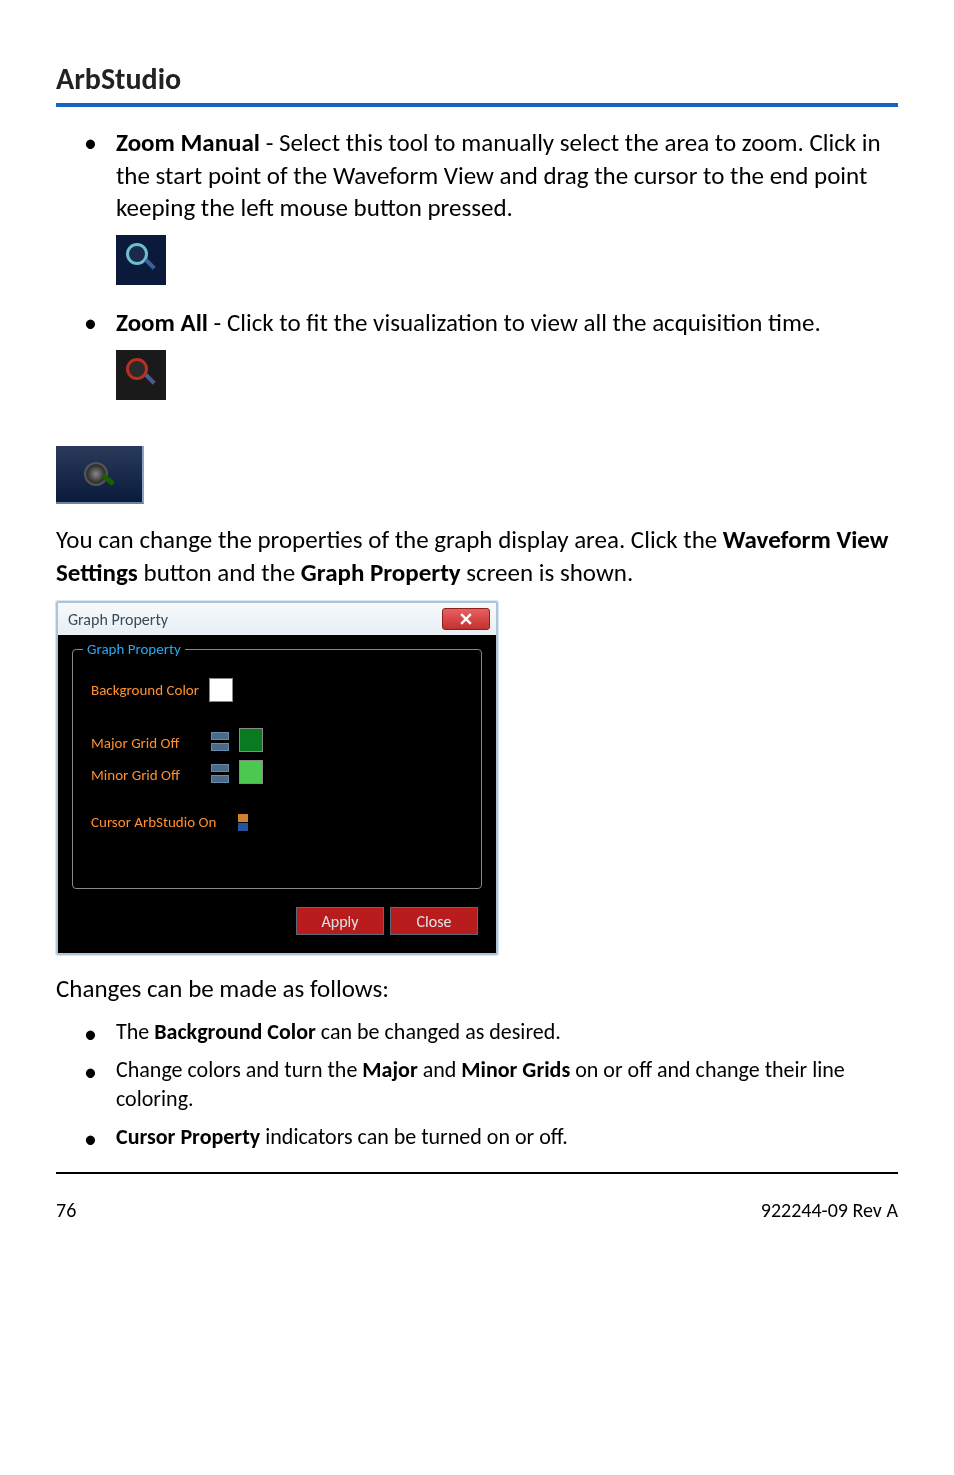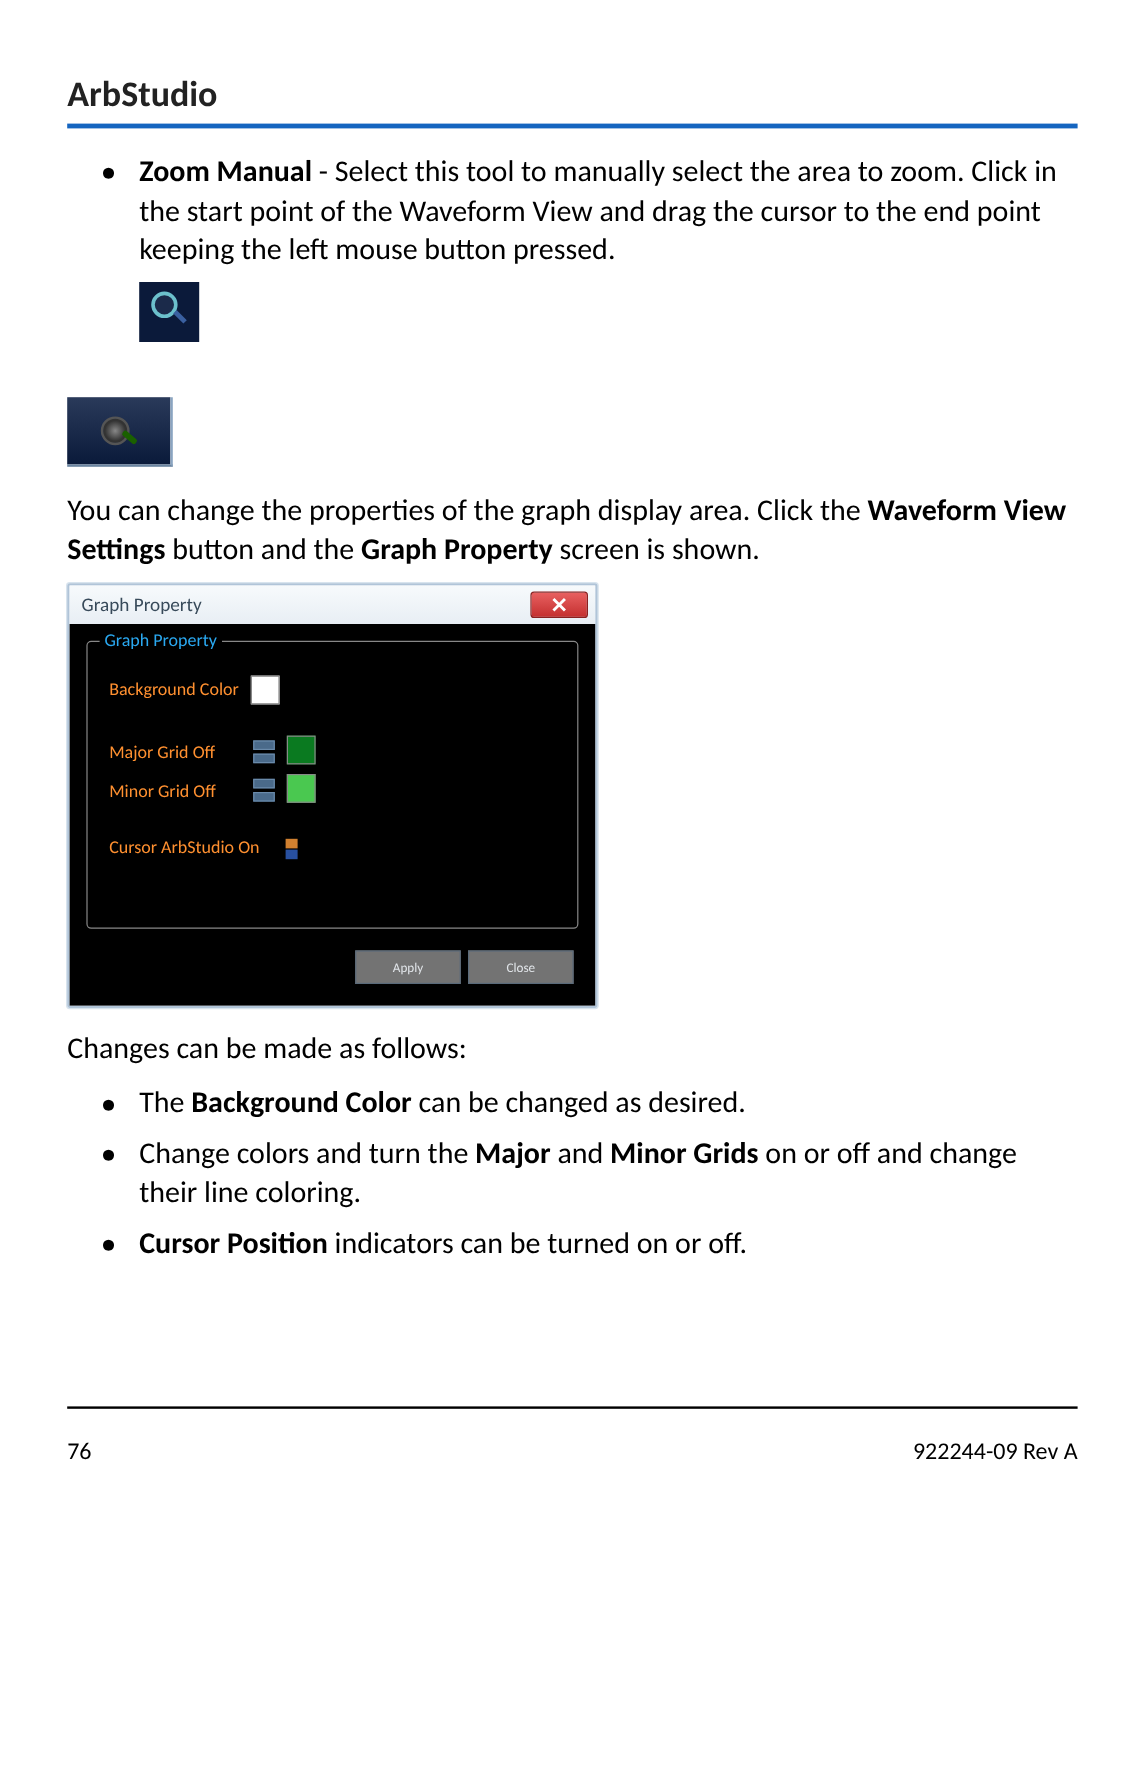--- a/index.html
+++ b/index.html
@@ -290,38 +290,38 @@
 }
 .dlg-buttons {
   display: flex;
   justify-content: flex-end;
   gap: 6px;
   padding: 2px 4px 4px 4px;
 }
 .dlg-btn {
   width: 86px;
   height: 26px;
-  background: #737373;
+  background: #b91c1c;
   border: 1px solid #5a6a7a;
   color: #e0e4e8;
-  font-size: 11px;
+  font-size: 16px;
   display: flex;
   align-items: center;
   justify-content: center;
 }
 .bottom-list {
   list-style: none;
   padding: 0;
   margin: 12px 0 0 0;
 }
 .bottom-list > li {
   position: relative;
   padding-left: 60px;
   margin-bottom: 10px;
-  font-size: 25px;
+  font-size: 22px;
   line-height: 1.3;
 }
 .bottom-list > li::before {
   content: "\2022";
   position: absolute;
   left: 28px;
   top: 0;
   font-size: 26px;
 }
 .footer {
@@ -347,20 +347,26 @@
 
 <div class="page">
   <div class="header-title">ArbStudio</div>
   <hr class="header-rule">
 
   <ul class="main-list body-text">
     <li>
       <span class="b">Zoom Manual</span><span> - Select this tool to manually select the area to zoom. Click in the start point of the Waveform View and drag the cursor to the end point keeping the left mouse button pressed.</span>
       <div class="icon-box">
         <span class="icon-zoom-manual"></span>
+      </div>
+    </li>
+    <li>
+      <span class="b">Zoom All</span><span> - Click to fit the visualization to view all the acquisition time.</span>
+      <div class="icon-box">
+        <span class="icon-zoom-all"></span>
       </div>
     </li>
   </ul>
 
   <div class="settings-container">
     <span class="settings-icon"></span>
   </div>
 
   <div class="body-text para">
     <span>You can change the properties of the graph display area. Click the </span><span class="b">Waveform View Settings</span><span> button and the </span><span class="b">Graph Property</span><span> screen is shown.</span>
@@ -407,21 +413,21 @@
   <div class="body-text">Changes can be made as follows:</div>
 
   <ul class="bottom-list">
     <li>
       <span>The </span><span class="b">Background Color</span><span> can be changed as desired.</span>
     </li>
     <li>
       <span>Change colors and turn the </span><span class="b">Major</span><span> and </span><span class="b">Minor Grids</span><span> on or off and change their line coloring.</span>
     </li>
     <li>
-      <span></span><span class="b">Cursor Position</span><span> indicators can be turned on or off.</span>
+      <span></span><span class="b">Cursor Property</span><span> indicators can be turned on or off.</span>
     </li>
   </ul>
 
   <div class="footer">
     <hr class="footer-rule">
     <div class="footer-row">
       <span>76</span>
       <span>922244-09 Rev A</span>
     </div>
   </div>

